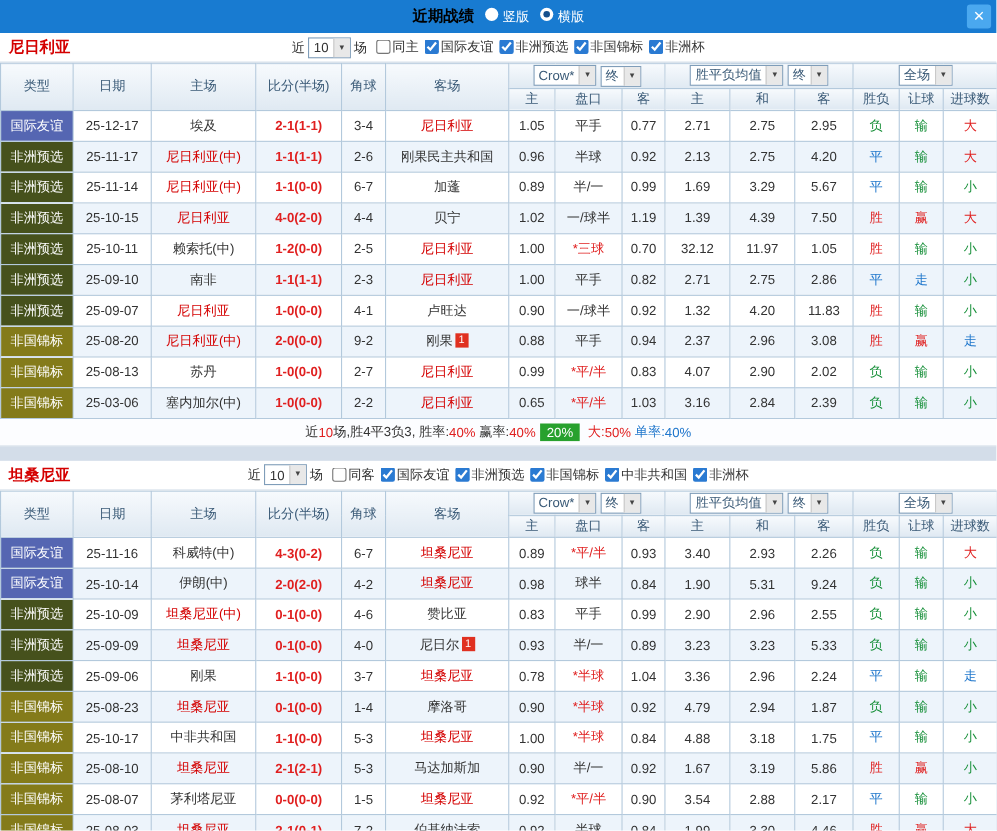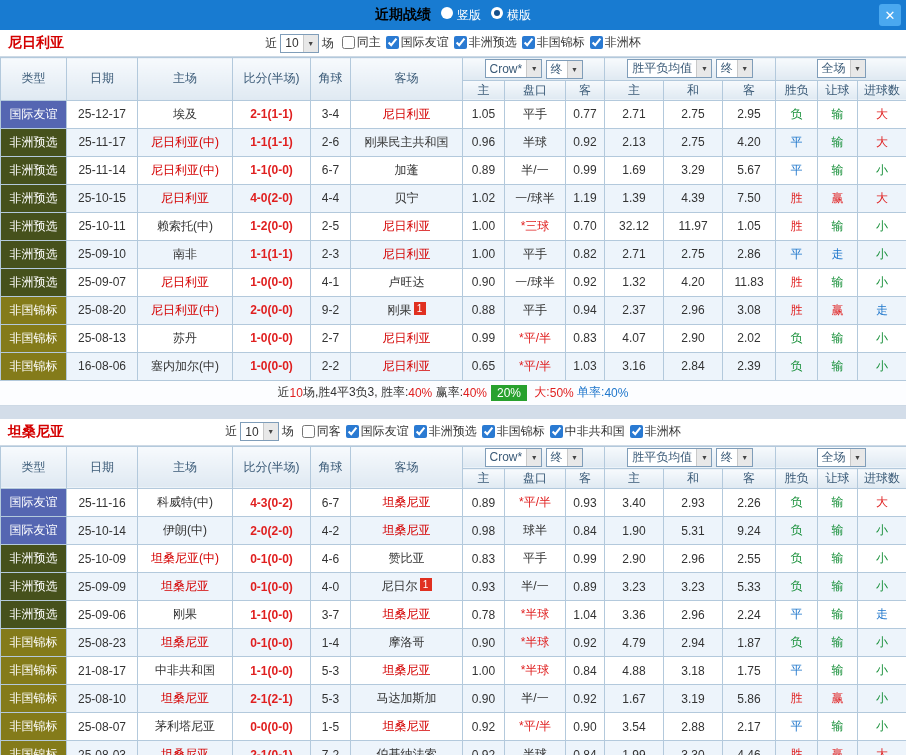--- a/index.html
+++ b/index.html
@@ -337,21 +337,21 @@
     <td class="odd">0.83</td>
     <td class="avg">4.07</td>
     <td class="avg">2.90</td>
     <td class="avg">2.02</td>
     <td class="res c-green">负</td>
     <td class="res c-green">输</td>
     <td class="res c-green">小</td>
   </tr>
           <tr class="alt">
     <td class="type gold">非国锦标</td>
-    <td class="date">16-08-06</td>
+    <td class="date">25-03-06</td>
     <td class="home"><span>塞内加尔(中)</span></td>
     <td class="score">1-0(0-0)</td>
     <td class="corner">2-2</td>
     <td class="away"><span class="team-red">尼日利亚</span></td>
     <td class="odd">0.65</td>
     <td class="hcap c-red">*平/半</td>
     <td class="odd">1.03</td>
     <td class="avg">3.16</td>
     <td class="avg">2.84</td>
     <td class="avg">2.39</td>
@@ -558,21 +558,21 @@
     <td class="odd">0.92</td>
     <td class="avg">4.79</td>
     <td class="avg">2.94</td>
     <td class="avg">1.87</td>
     <td class="res c-green">负</td>
     <td class="res c-green">输</td>
     <td class="res c-green">小</td>
   </tr>
           <tr>
     <td class="type gold">非国锦标</td>
-    <td class="date">21-08-17</td>
+    <td class="date">25-10-17</td>
     <td class="home"><span>中非共和国</span></td>
     <td class="score">1-1(0-0)</td>
     <td class="corner">5-3</td>
     <td class="away"><span class="team-red">坦桑尼亚</span></td>
     <td class="odd">1.00</td>
     <td class="hcap c-red">*半球</td>
     <td class="odd">0.84</td>
     <td class="avg">4.88</td>
     <td class="avg">3.18</td>
     <td class="avg">1.75</td>

